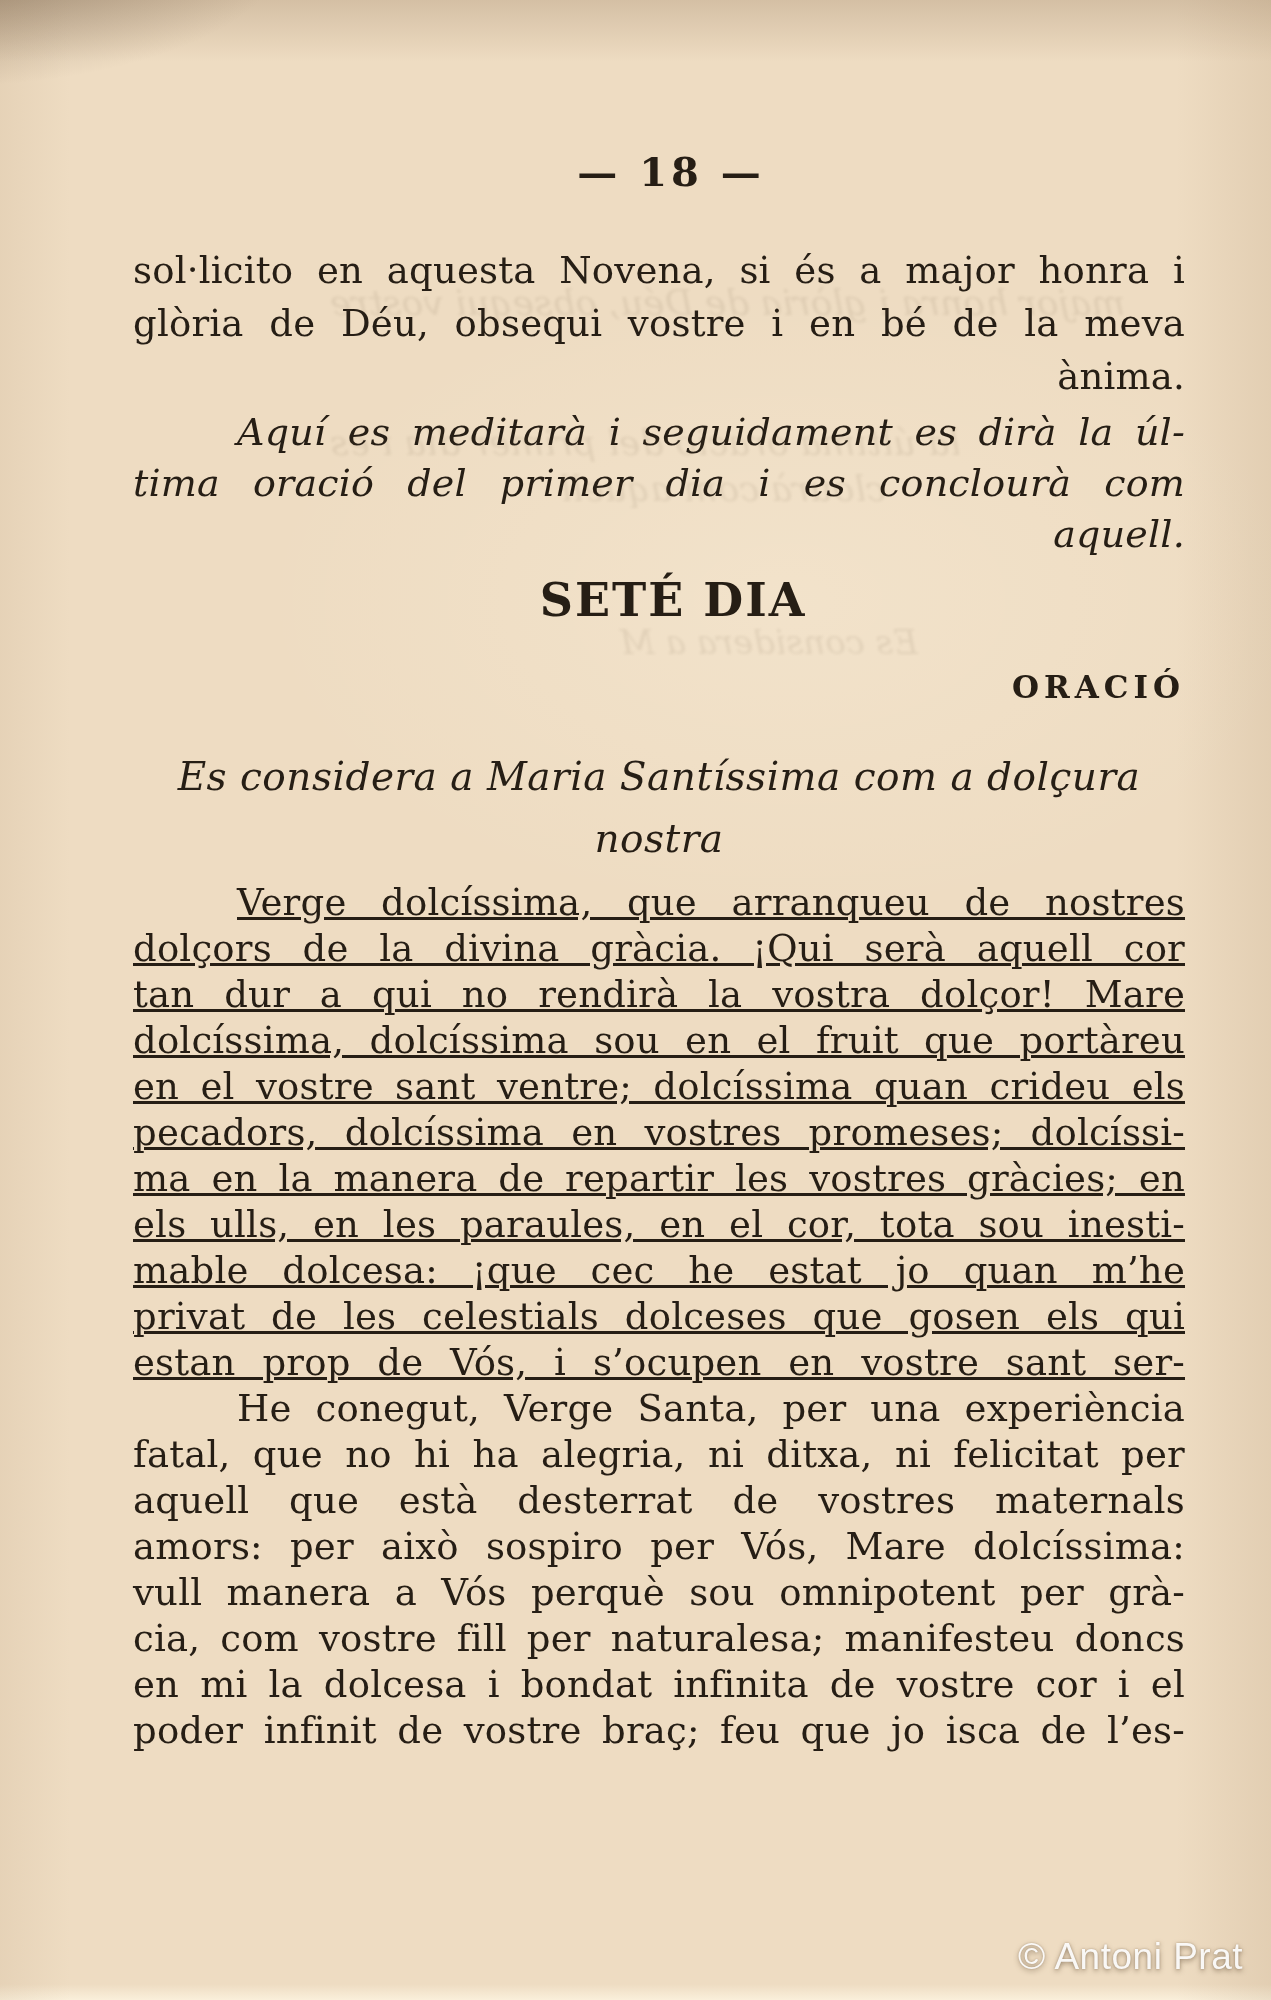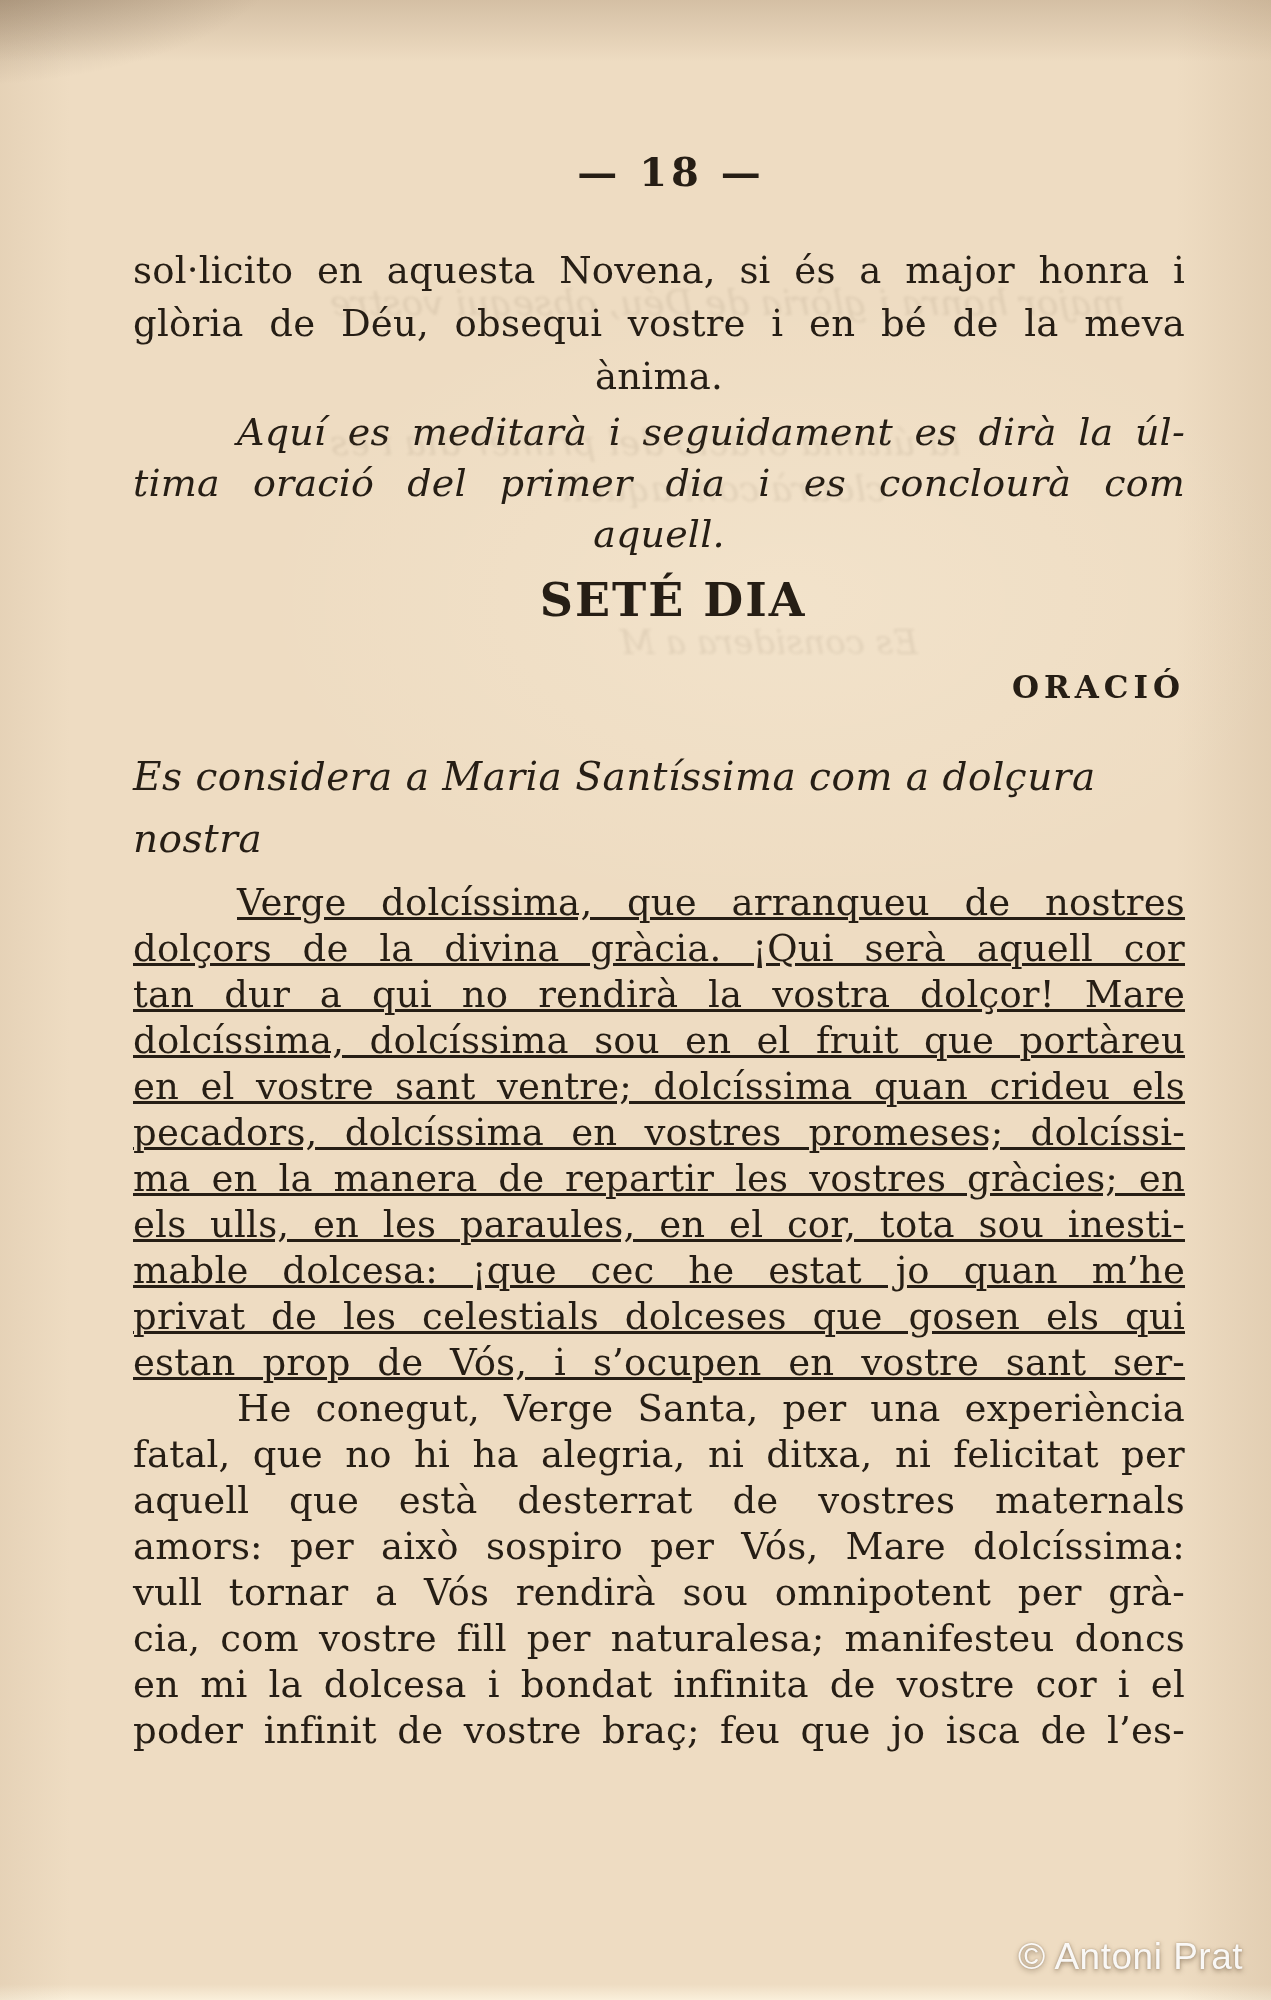--- a/index.html
+++ b/index.html
@@ -29,22 +29,22 @@
     height:48px;line-height:48px;
     margin-left:24px;
   }
   .para{margin:0;}
   .line{
     font-size:37px;
     line-height:46px;
     letter-spacing:.2px;
   }
   .a-j{text-align:justify;text-align-last:justify;}
-  .a-l{text-align:center;}
-  .a-c{}
+  .a-l{text-align:right;}
+  .a-c{text-align:center;}
   .indent{text-indent:104px;}
   .para.italic .line{font-style:italic;}
   [data-name="continuation-paragraph"]{margin-top:48px;}
   [data-name="continuation-paragraph"] .line{line-height:53px;}
   [data-name="rubric-paragraph"]{margin-top:4px;}
   [data-name="rubric-paragraph"] .line{line-height:51px;font-size:38px;}
   [data-name="day-heading"]{
     margin-top:12px;
     text-align:center;
     font-size:46px;font-weight:700;
@@ -121,21 +121,21 @@
         <div class="line a-j" data-name="text-line">els ulls, en les paraules, en el cor, tota sou inesti-</div>
         <div class="line a-j" data-name="text-line">mable dolcesa: ¡que cec he estat jo quan m’he</div>
         <div class="line a-j" data-name="text-line">privat de les celestials dolceses que gosen els qui</div>
         <div class="line a-j" data-name="text-line">estan prop de Vós, i s’ocupen en vostre sant ser-</div>
       </div>
       <div class="para roman" data-name="prayer-paragraph-2">
         <div class="line a-j indent" data-name="text-line">He conegut, Verge Santa, per una experiència</div>
         <div class="line a-j" data-name="text-line">fatal, que no hi ha alegria, ni ditxa, ni felicitat per</div>
         <div class="line a-j" data-name="text-line">aquell que està desterrat de vostres maternals</div>
         <div class="line a-j" data-name="text-line">amors: per això sospiro per Vós, Mare dolcíssima:</div>
-        <div class="line a-j" data-name="text-line">vull tornar a Vós rendirà sou omnipotent per grà-</div>
+        <div class="line a-j" data-name="text-line">vull manera a Vós perquè sou omnipotent per grà-</div>
         <div class="line a-j" data-name="text-line">cia, com vostre fill per naturalesa; manifesteu doncs</div>
         <div class="line a-j" data-name="text-line">en mi la dolcesa i bondat infinita de vostre cor i el</div>
         <div class="line a-j" data-name="text-line">poder infinit de vostre braç; feu que jo isca de l’es-</div>
       </div>
     </div>
 
   <div class="watermark" data-name="copyright-watermark">© Antoni Prat</div>
 <div class="ghost" data-name="reverse-page-showthrough" style="left: 330px; top: 282px; font-size: 36px;">major honra i glòria de Déu, obsequi vostre</div>
     <div class="ghost" data-name="reverse-page-showthrough" style="left: 330px; top: 422px; font-size: 36px;">la última oració del primer dia i es</div>
     <div class="ghost" data-name="reverse-page-showthrough" style="left: 560px; top: 468px; font-size: 36px;">clourà com aquell</div>

